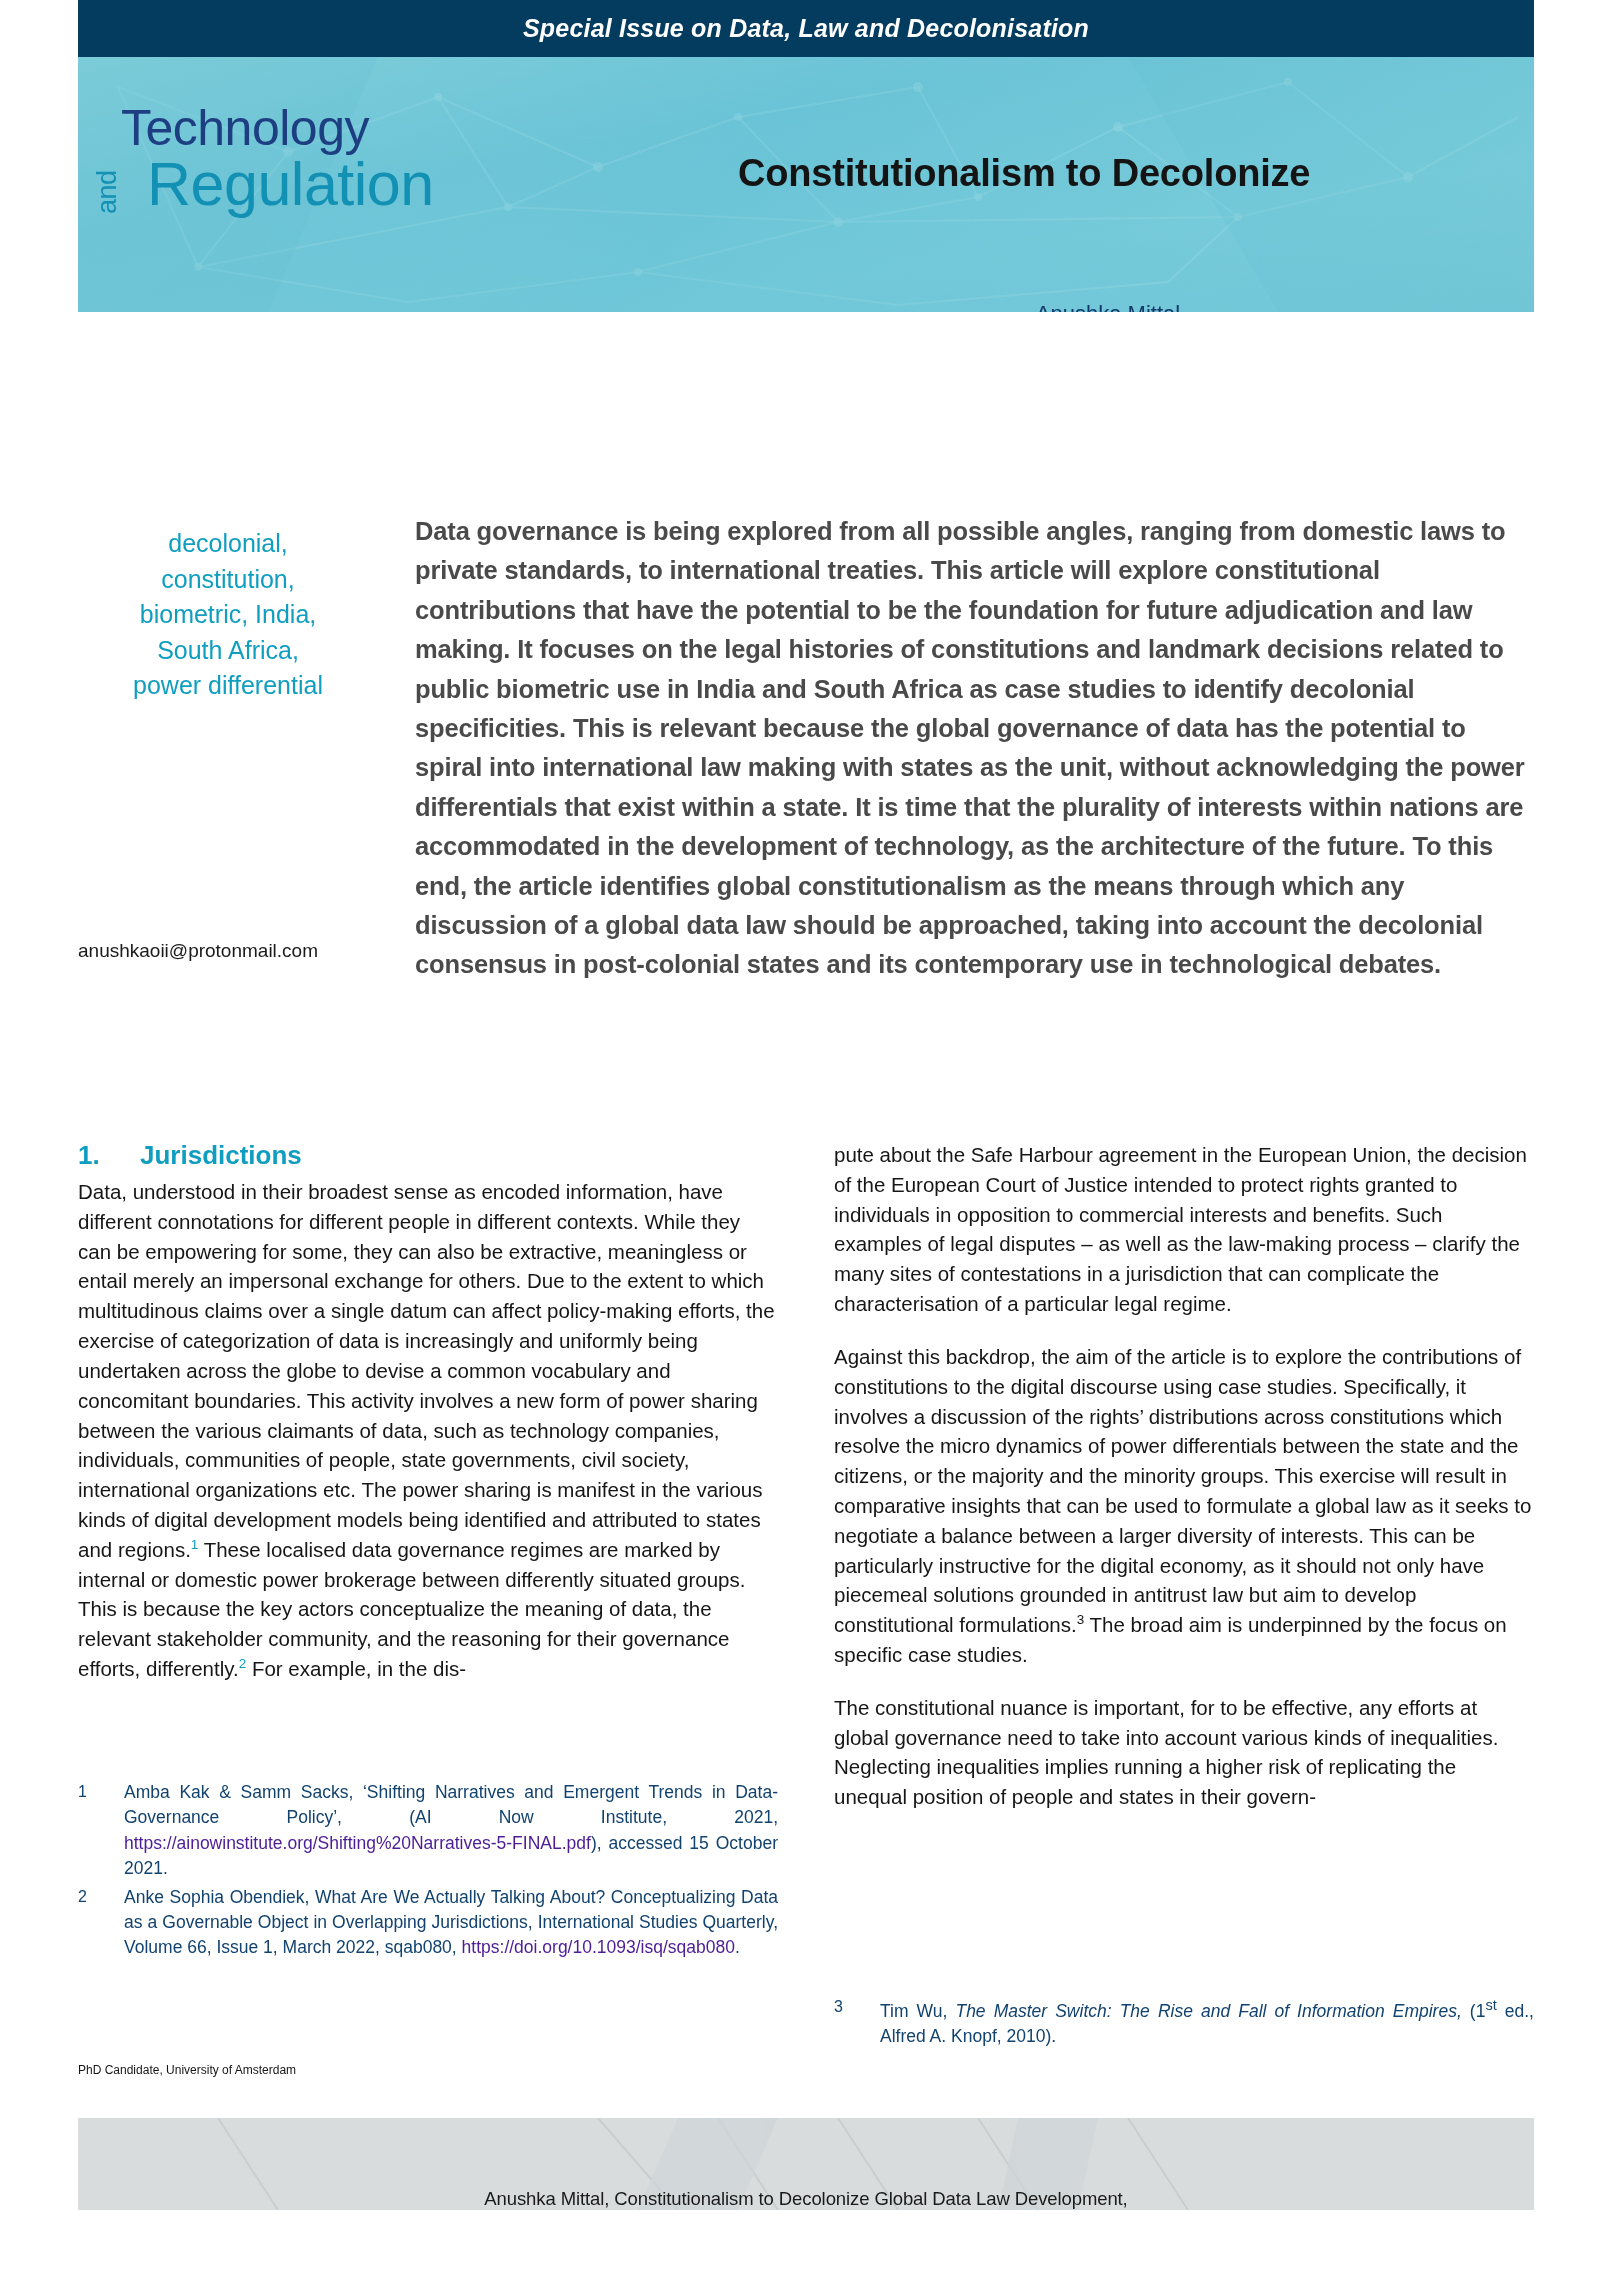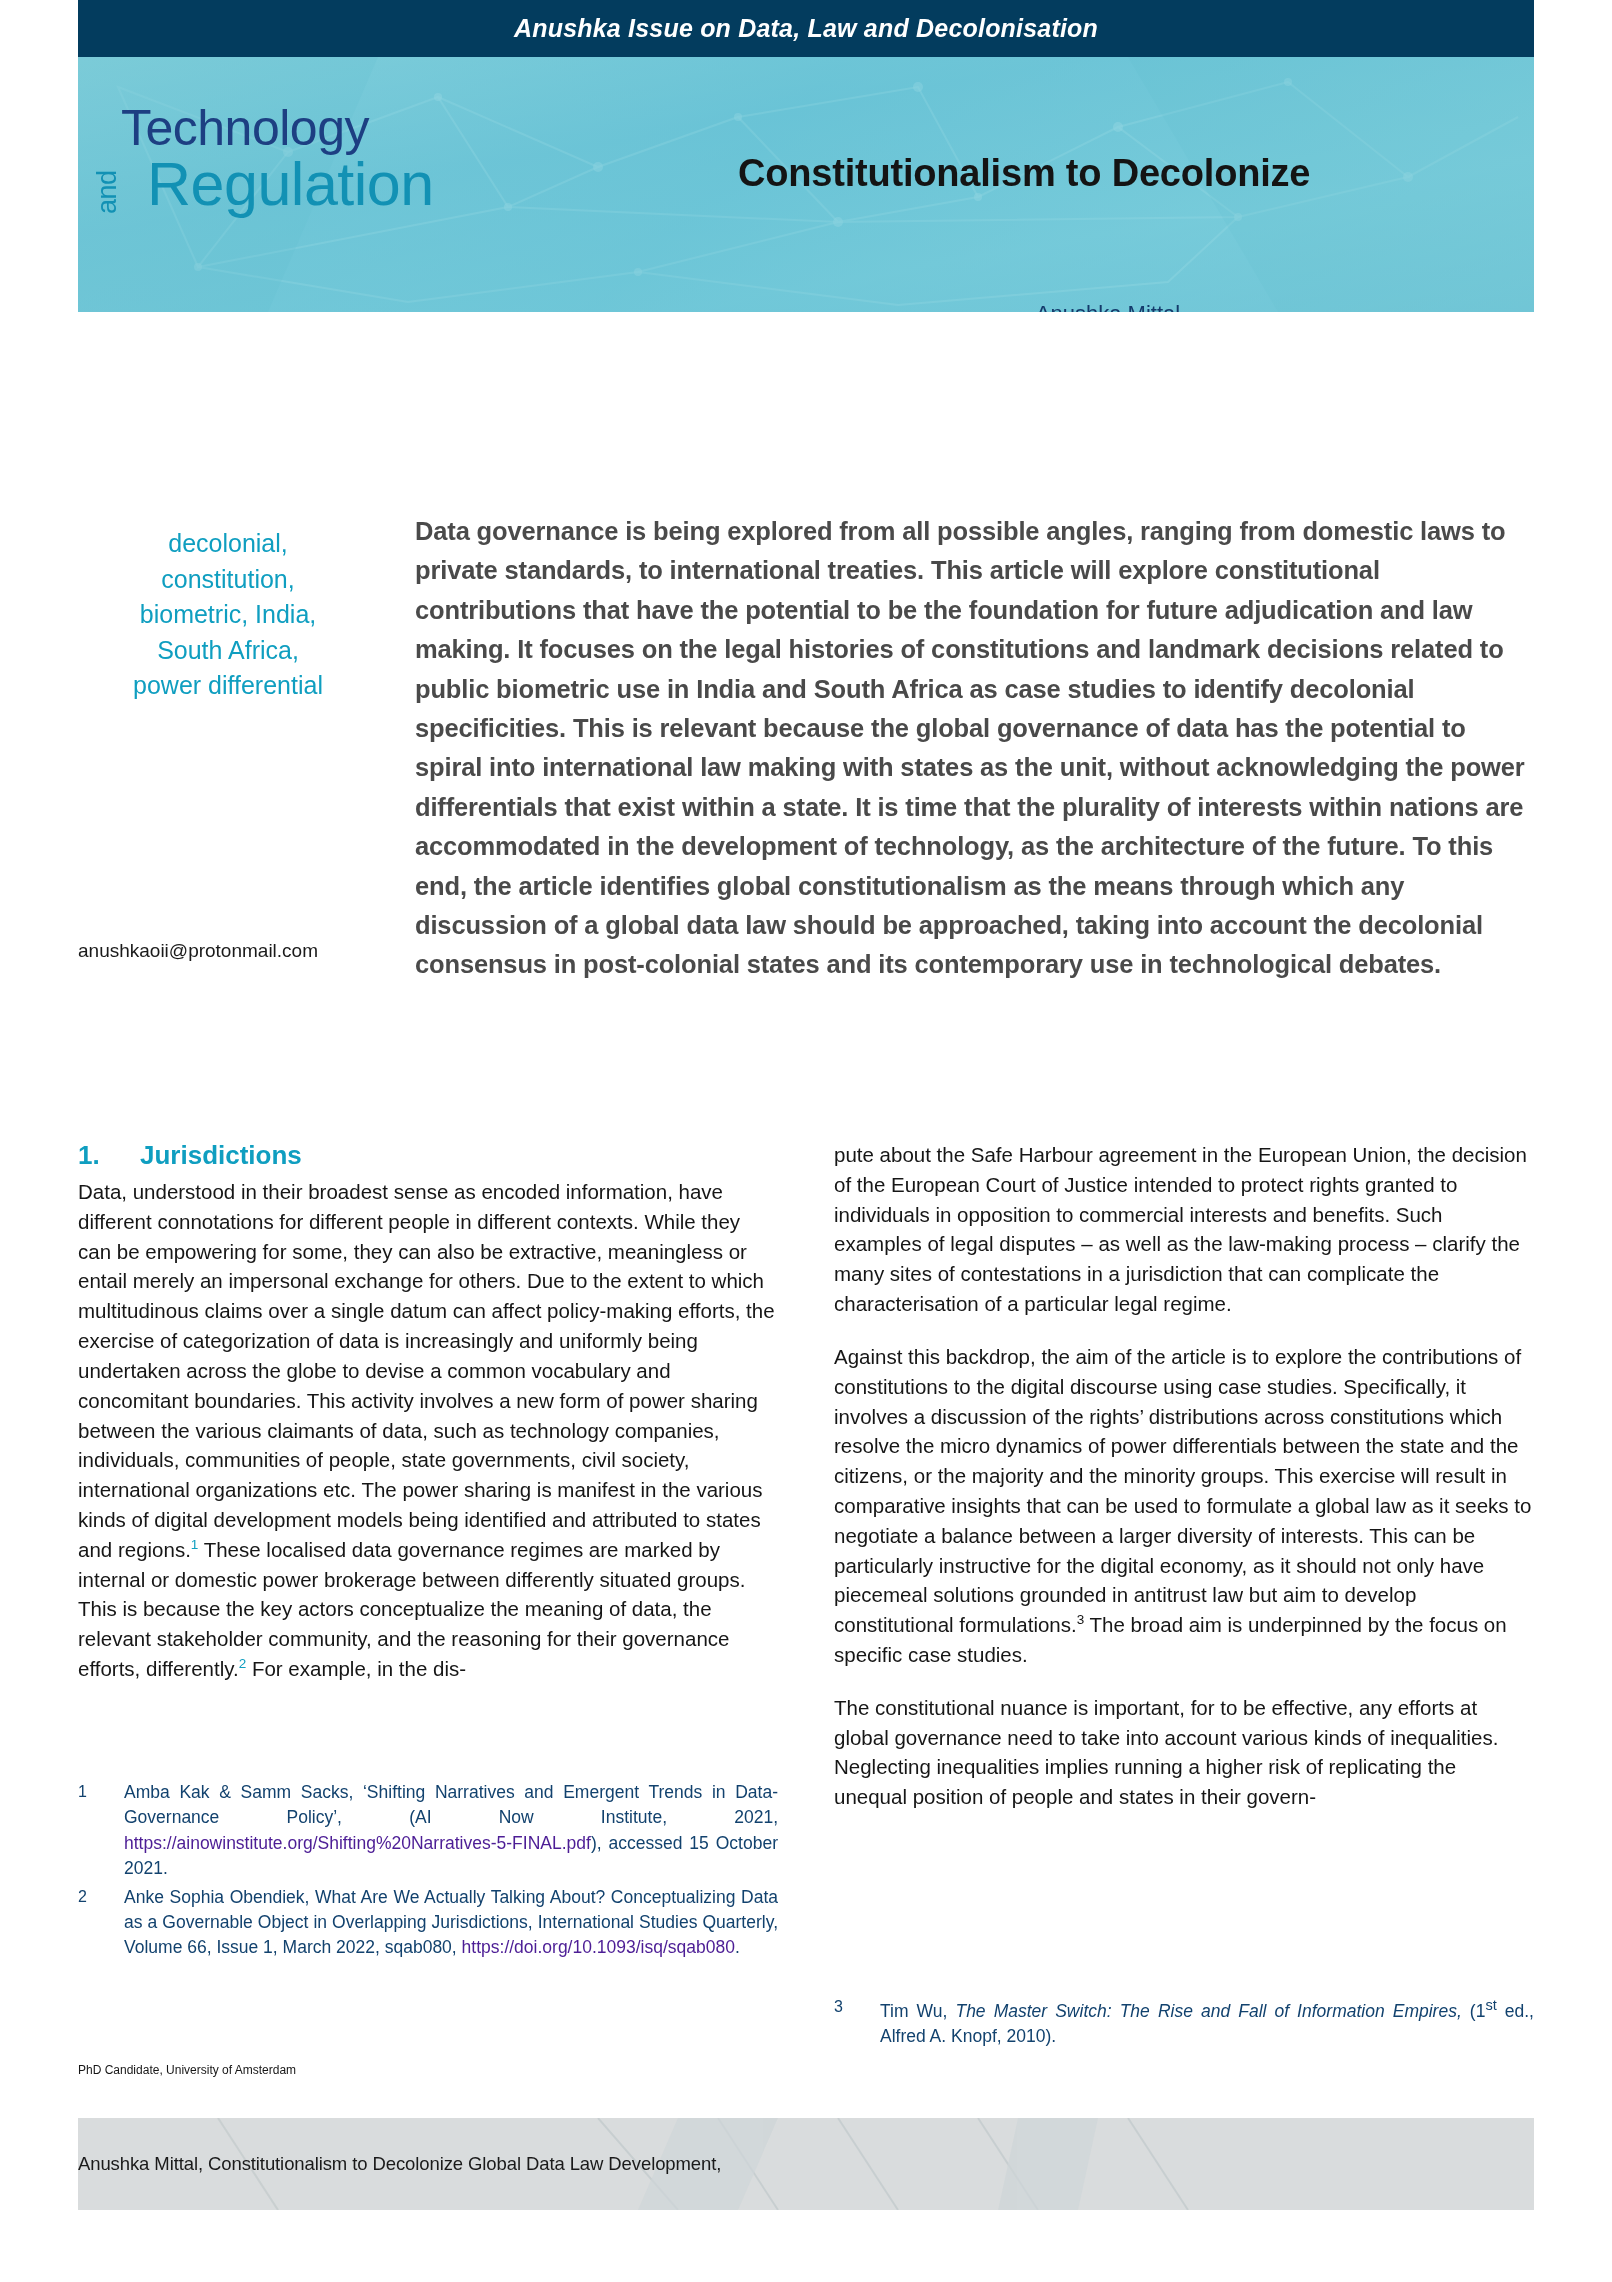--- a/index.html
+++ b/index.html
@@ -280,41 +280,41 @@
   .footer-bg {
     position: absolute;
     inset: 0;
     width: 100%;
     height: 100%;
   }
   .footer-inner {
     position: absolute;
     inset: 0;
     display: flex;
-    flex-direction: column;
-    align-items: flex-start;
+    flex-direction: row;
+    align-items: flex-end;
     justify-content: center;
     gap: 7px;
   }
   .footer-line {
     font-size: 18.5px;
     color: #1a1a1a;
     text-align: center;
     letter-spacing: -0.1px;
   }
 </style>
 </head>
 <body>
 
 <div class="page">
 
   <header class="masthead">
 
     <div class="special-issue-bar">
-      <div class="special-issue-text">Anushka Issue on Data, Law and Decolonisation</div>
+      <div class="special-issue-text">Special Issue on Data, Law and Decolonisation</div>
     </div>
 
     <div class="hero">
       <svg class="hero-bg" viewBox="0 0 1456 255" preserveAspectRatio="none">
         <defs>
           <linearGradient id="heroGrad" x1="0" y1="0" x2="1" y2="1">
             <stop offset="0%" stop-color="#8ed3dd"></stop>
             <stop offset="35%" stop-color="#6cc2d6"></stop>
             <stop offset="70%" stop-color="#79cbdb"></stop>
             <stop offset="100%" stop-color="#64bcd2"></stop>

